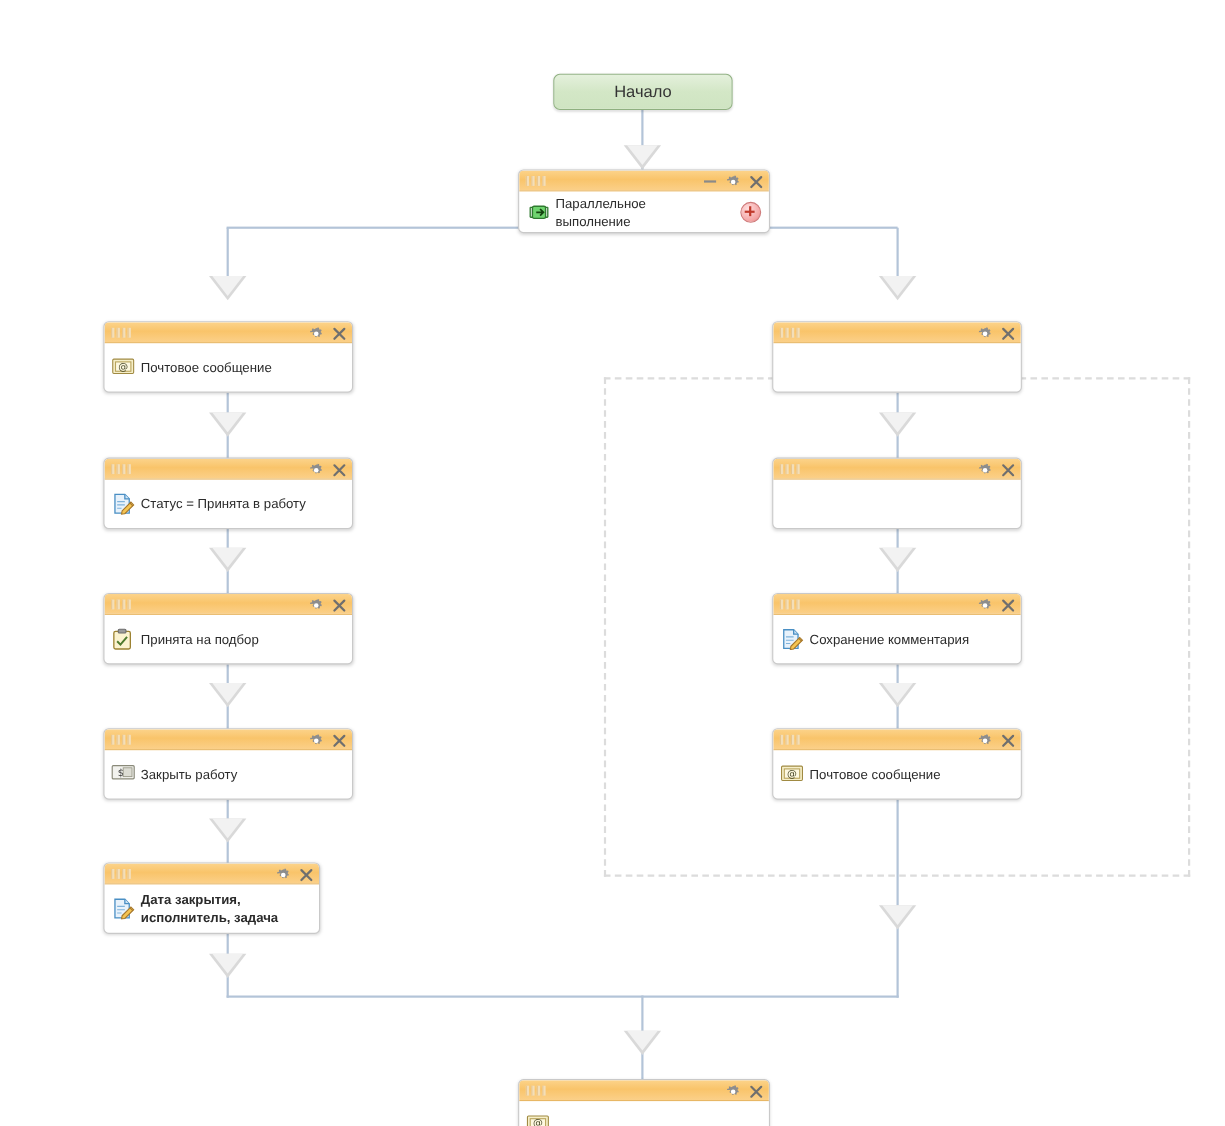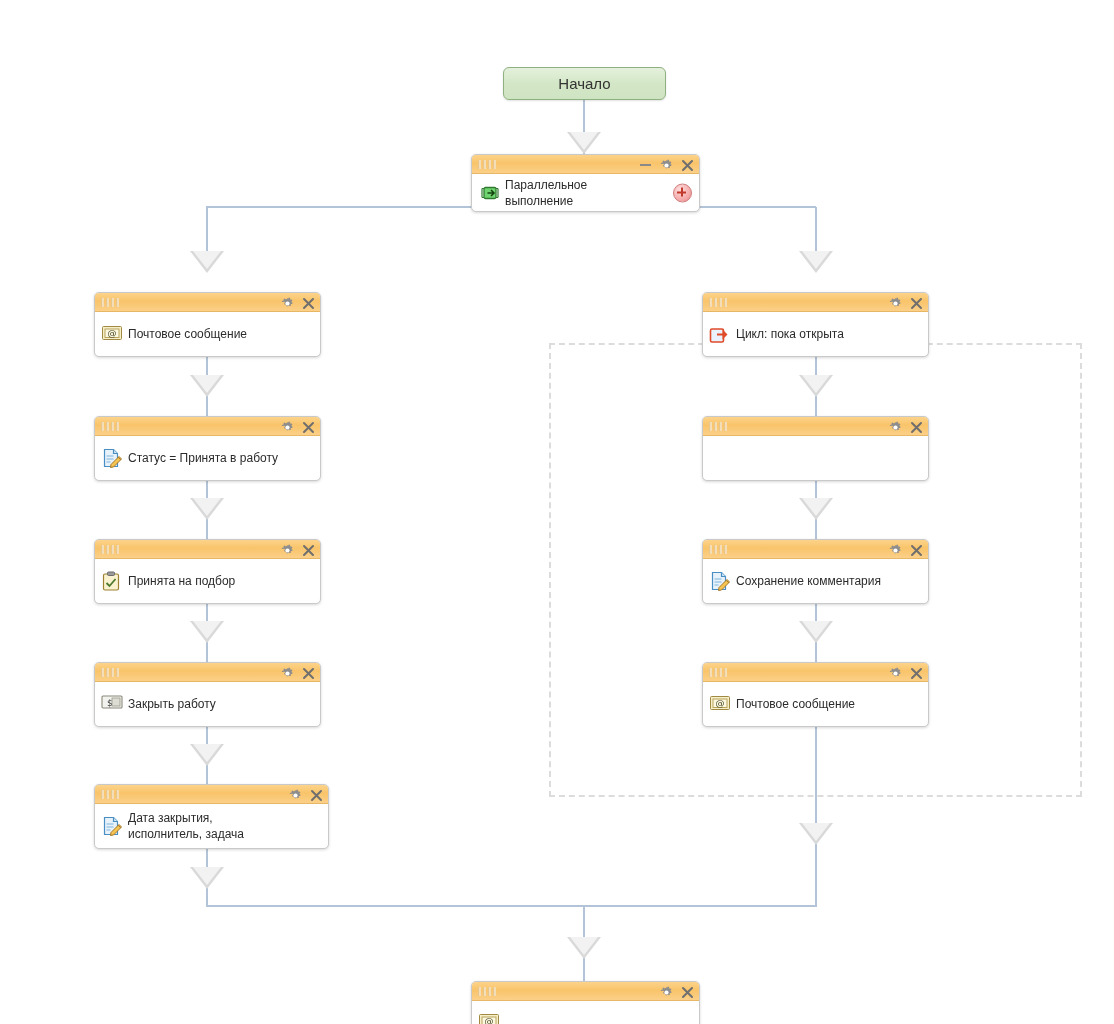--- a/index.html
+++ b/index.html
@@ -355,21 +355,21 @@
       </div>
       <div class="node-body">
         <span class="node-icon"><svg width="22" height="16" viewBox="0 0 22 16">
             <rect x="1" y="2" width="20" height="12" rx="1" fill="#f2f2ee" stroke="#8a8a7a" stroke-width="1.1"></rect>
             <text x="6" y="11.5" font-size="9" fill="#333" font-family="DejaVu Sans, sans-serif">$</text>
             <rect x="11" y="4" width="8" height="8" fill="#ddddd4" stroke="#9a9a8a" stroke-width="0.8"></rect>
           </svg></span>
         <span class="node-label">Закрыть работу</span>
       </div>
     </div>
-    <div class="node" style="left: 94px; top: 748px; width: 235px; height: 65px;">
+    <div class="node" style="left: 94px; top: 748px; width: 197px; height: 65px; font-weight: bold;">
       <div class="node-header">
         <span class="grip">
           <i></i>
           <i></i>
           <i></i>
           <i></i>
         </span>
         <span class="hdr-btns">
           <span class="btn-gear">
             <svg width="13" height="13" viewBox="0 0 13 13">
@@ -411,28 +411,20 @@
               <circle cx="6.5" cy="6.5" r="2.1" fill="#ffffff"></circle>
             </svg>
           </span>
           <span class="btn-close">
             <svg width="13" height="13" viewBox="0 0 13 13">
               <path d="M2 2l9 9M11 2l-9 9" stroke="#6f6f6f" stroke-width="2" stroke-linecap="round"></path>
             </svg>
           </span>
         </span>
       </div>
-      <div class="node-body">
-        <span class="node-icon"><svg width="22" height="20" viewBox="0 0 22 20">
-            <rect x="1.5" y="5" width="13" height="13" rx="1.5" fill="#eaf3fc" stroke="#e04b2a" stroke-width="1.6"></rect>
-            <path d="M8 10.5h9" stroke="#e04b2a" stroke-width="2"></path>
-            <path d="M13.5 5.5l5 5-5 5z" fill="#e04b2a"></path>
-          </svg></span>
-        <span class="node-label">Цикл: пока открыта</span>
-      </div>
     </div>
     <div class="node" style="left: 702px; top: 380px; width: 227px; height: 65px;">
       <div class="node-header">
         <span class="grip">
           <i></i>
           <i></i>
           <i></i>
           <i></i>
         </span>
         <span class="hdr-btns">

